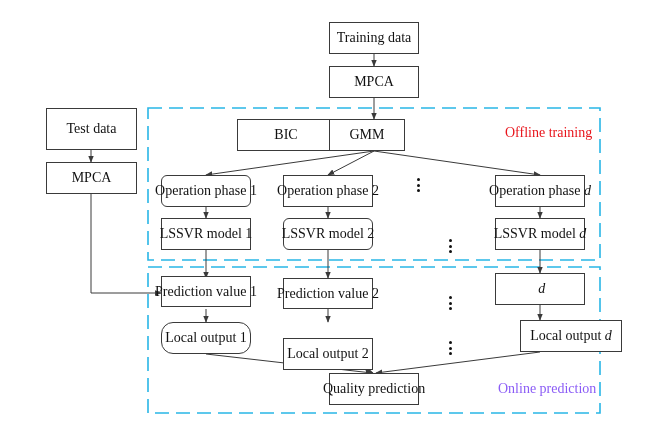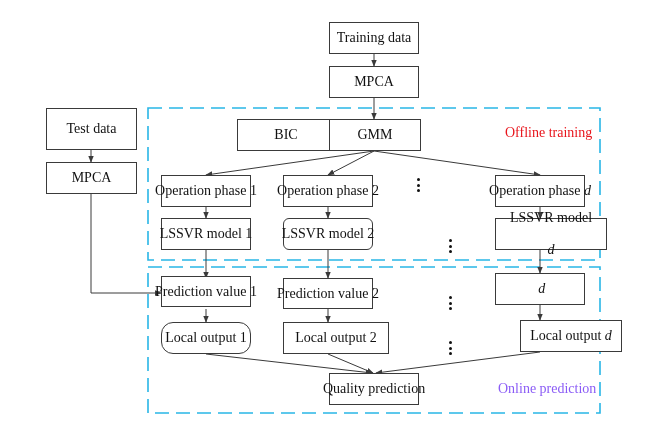--- a/index.html
+++ b/index.html
@@ -66,54 +66,54 @@
 <div class="box" style="left:46px;top:108px;width:91px;height:42px;">
     <span>Test data</span>
   </div>
 <div class="box" style="left:46px;top:162px;width:91px;height:32px;">
     <span>MPCA</span>
   </div>
 
 <div class="box" style="left:201px;top:119px;width:98px;height:32px;margin-left:36px;">
     <span>BIC</span>
   </div>
-<div class="box" style="left:329px;top:119px;width:92px;height:32px;">
+<div class="box" style="left:329px;top:119px;width:76px;height:32px;">
     <span>GMM</span>
   </div>
 
 <div class="region-label" style="left: 505px; top: 125px; color: rgb(232, 20, 27);">Offline training</div>
 
-<div class="box" style="left:161px;top:175px;width:90px;height:32px;">
+<div class="box" style="left:161px;top:175px;width:90px;height:32px;border-radius:6px;">
     <span>Operation phase 1</span>
   </div>
 <div class="box" style="left:283px;top:175px;width:90px;height:32px;">
     <span>Operation phase 2</span>
   </div>
 <div class="box" style="left:495px;top:175px;width:90px;height:32px;"><span>Operation phase </span>&nbsp;<i>d</i></div>
 
 <div class="box" style="left:161px;top:218px;width:90px;height:32px;">
     <span>LSSVR model 1</span>
   </div>
 <div class="box" style="left:283px;top:218px;width:90px;height:32px;border-radius:6px;">
     <span>LSSVR model 2</span>
   </div>
-<div class="box" style="left:495px;top:218px;width:112px;height:32px;flex-direction:column;"><span>LSSVR model </span>&nbsp;<i>d</i></div>
+<div class="box" style="left:495px;top:218px;width:90px;height:32px;"><span>LSSVR model </span>&nbsp;<i>d</i></div>
 
 <div class="box" style="left:161px;top:276px;width:90px;height:31px;">
     <span>Prediction value 1</span>
   </div>
 <div class="box" style="left:283px;top:278px;width:90px;height:31px;">
     <span>Prediction value 2</span>
   </div>
 <div class="box" style="left:495px;top:273px;width:90px;height:32px;">&nbsp;<i>d</i></div>
 
 <div class="box" style="left:161px;top:322px;width:90px;height:32px;border-radius:12px;">
     <span>Local output 1</span>
   </div>
-<div class="box" style="left:283px;top:322px;width:106px;height:32px;">
+<div class="box" style="left:283px;top:338px;width:90px;height:32px;">
     <span>Local output 2</span>
   </div>
 <div class="box" style="left:520px;top:320px;width:102px;height:32px;"><span>Local output </span>&nbsp;<i>d</i></div>
 
 <div class="box" style="left:329px;top:373px;width:90px;height:32px;">
     <span>Quality prediction</span>
   </div>
 
 <div class="region-label" style="left: 498px; top: 381px; color: #8b5cf6;">Online prediction</div>
 

